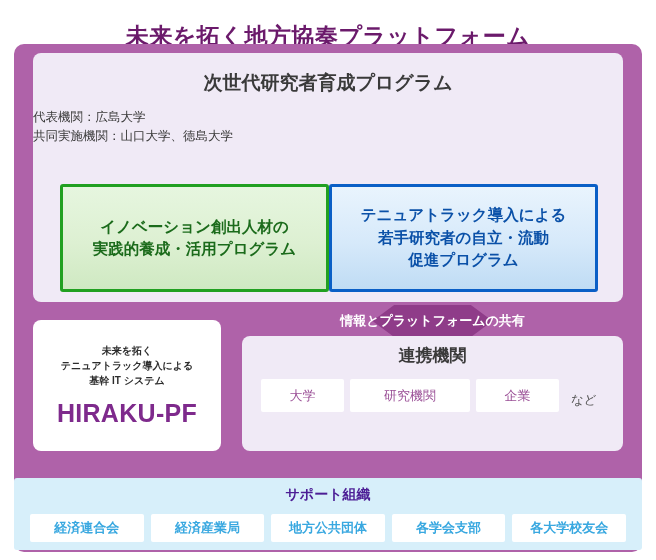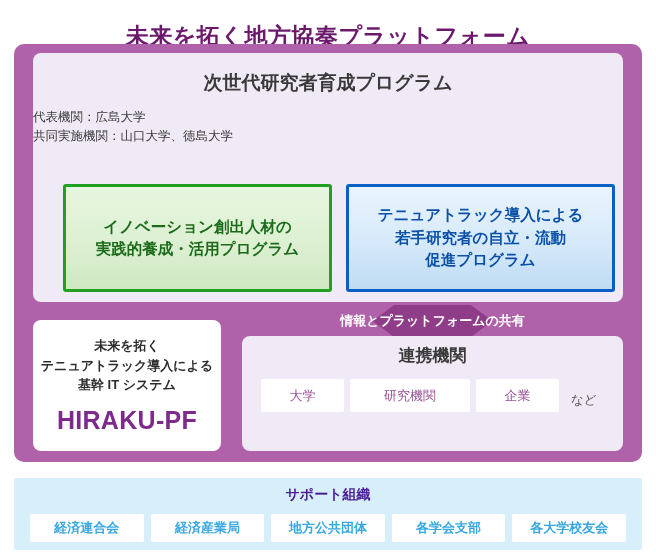--- a/index.html
+++ b/index.html
@@ -27,21 +27,21 @@
     height: 28px;
     box-sizing: content-box;
   }
 
   
   #purple-frame {
     position: absolute;
     left: 14px;
     top: 44px;
     width: 628px;
-    height: 418px;
+    height: 508px;
     background: #AF62A9;
     border-radius: 10px;
     box-sizing: border-box;
   }
 
   
   #program-panel {
     position: absolute;
     left: 19px;
     top: 9px;
@@ -65,25 +65,25 @@
     font-size: 12.5px;
     line-height: 1.55;
   }
   #program-meta-block {
     margin-top: 14px;
   }
 
   
   #program-boxes {
     position: absolute;
-    left: 30px;
+    left: 13px;
     top: 131px;
     width: 552px;
     display: flex;
-    justify-content: space-between;
+    justify-content: flex-end;
   }
   .prog-box {
     width: 269px;
     height: 108px;
     box-sizing: border-box;
     display: flex;
     align-items: center;
     justify-content: center;
     text-align: center;
     font-weight: bold;
@@ -143,21 +143,21 @@
     border-radius: 8px;
     box-sizing: border-box;
     display: flex;
     flex-direction: column;
     align-items: center;
     justify-content: center;
   }
   #hiraku-desc {
     text-align: center;
     color: #2D2D2D;
-    font-size: 13px;
+    font-size: 10px;
     font-weight: bold;
     line-height: 1.5;
   }
   #hiraku-name {
     margin-top: 11px;
     color: #7E2A8C;
     font-size: 25px;
     font-weight: bold;
     letter-spacing: 0.3px;
   }

